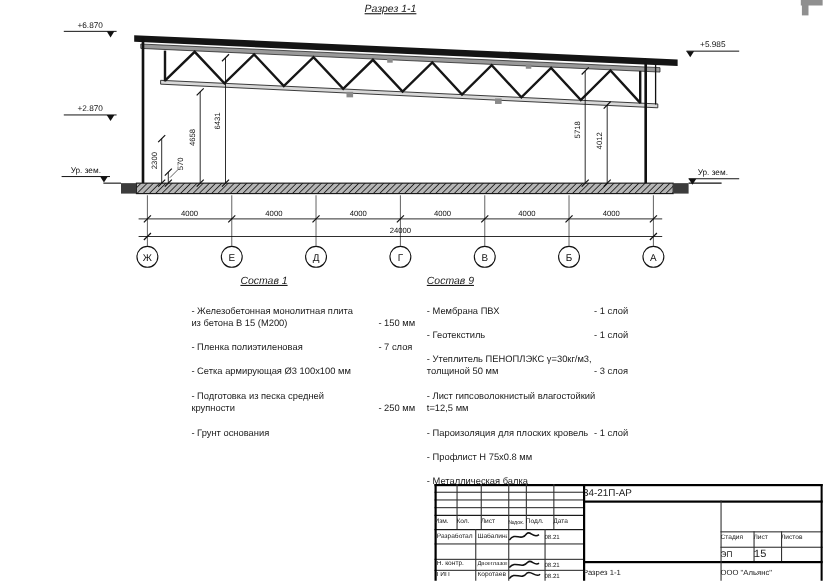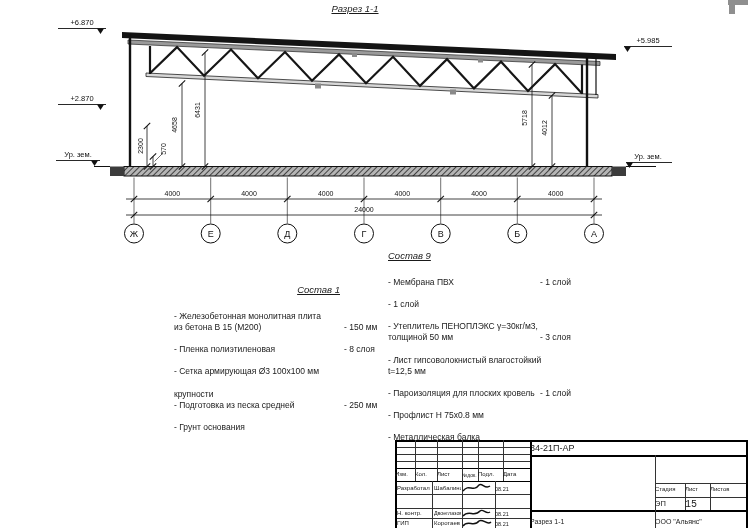--- a/index.html
+++ b/index.html
@@ -21,21 +21,21 @@
 
   svg text{font-family:"Liberation Sans", sans-serif;fill:#111;}
   .dimtxt{font-size:7px;}
   .axtxt{font-size:9px;}
   .eltxt{font-size:7.5px;}
 
   
   .comp{font-size:8.5px;line-height:1.3;}
   .comp-title{font-size:9.5px;font-style:italic;text-decoration:underline;margin-bottom:15px;}
   .comp1{left:140px;top:250px;width:235px;}
-  .comp1 .comp-title{text-align:right;width:200px;margin-top:34px;}
+  .comp1 .comp-title{text-align:center;width:200px;}
   .comp2{left:388px;top:250px;width:212px;}
   .comp-item{display:flex;align-items:flex-end;margin-bottom:11px;}
   .comp-label div{white-space:nowrap;}
   .comp1 .comp-label{flex:0 0 170px;margin-left:34px;}
   .comp2 .comp-label{flex:0 0 152px;}
   .comp-value{white-space:nowrap;}
   .mt8{margin-top:8px;}
 
   
   .stamp{left:395px;top:440px;width:353px;height:92px;font-size:6.5px;}
@@ -212,52 +212,55 @@
     <div class="comp-label">
         <div>- Железобетонная  монолитная плита</div>
         <div>из бетона В 15 (М200)</div>
       </div>
     <div class="comp-value">- 150 мм</div>
   </div>
   <div class="comp-item">
     <div class="comp-label">
         <div>- Пленка полиэтиленовая</div>
       </div>
-    <div class="comp-value">- 8 слоя</div>
+    <div class="comp-value">- 7 слоя</div>
   </div>
   <div class="comp-item">
     <div class="comp-label">
         <div>- Сетка армирующая Ø3 100x100 мм</div>
       </div>
     <div class="comp-value"></div>
   </div>
   <div class="comp-item">
     <div class="comp-label">
+        <div>- Подготовка из песка средней</div>
         <div>крупности</div>
-        <div>- Подготовка из песка средней</div>
       </div>
     <div class="comp-value">- 250 мм</div>
   </div>
   <div class="comp-item mt8">
     <div class="comp-label">
         <div>- Грунт основания</div>
       </div>
     <div class="comp-value"></div>
   </div>
 </div>
 
 <div class="abs comp comp2">
   <div class="comp-title">Состав 9</div>
   <div class="comp-item">
     <div class="comp-label">
         <div>- Мембрана ПВХ</div>
       </div>
     <div class="comp-value">- 1 слой</div>
   </div>
   <div class="comp-item">
+    <div class="comp-label">
+        <div>- Геотекстиль</div>
+      </div>
     <div class="comp-value">- 1 слой</div>
   </div>
   <div class="comp-item">
     <div class="comp-label">
         <div>- Утеплитель ПЕНОПЛЭКС γ=30кг/м3,</div>
         <div>толщиной 50 мм</div>
       </div>
     <div class="comp-value">- 3 слоя</div>
   </div>
   <div class="comp-item">

